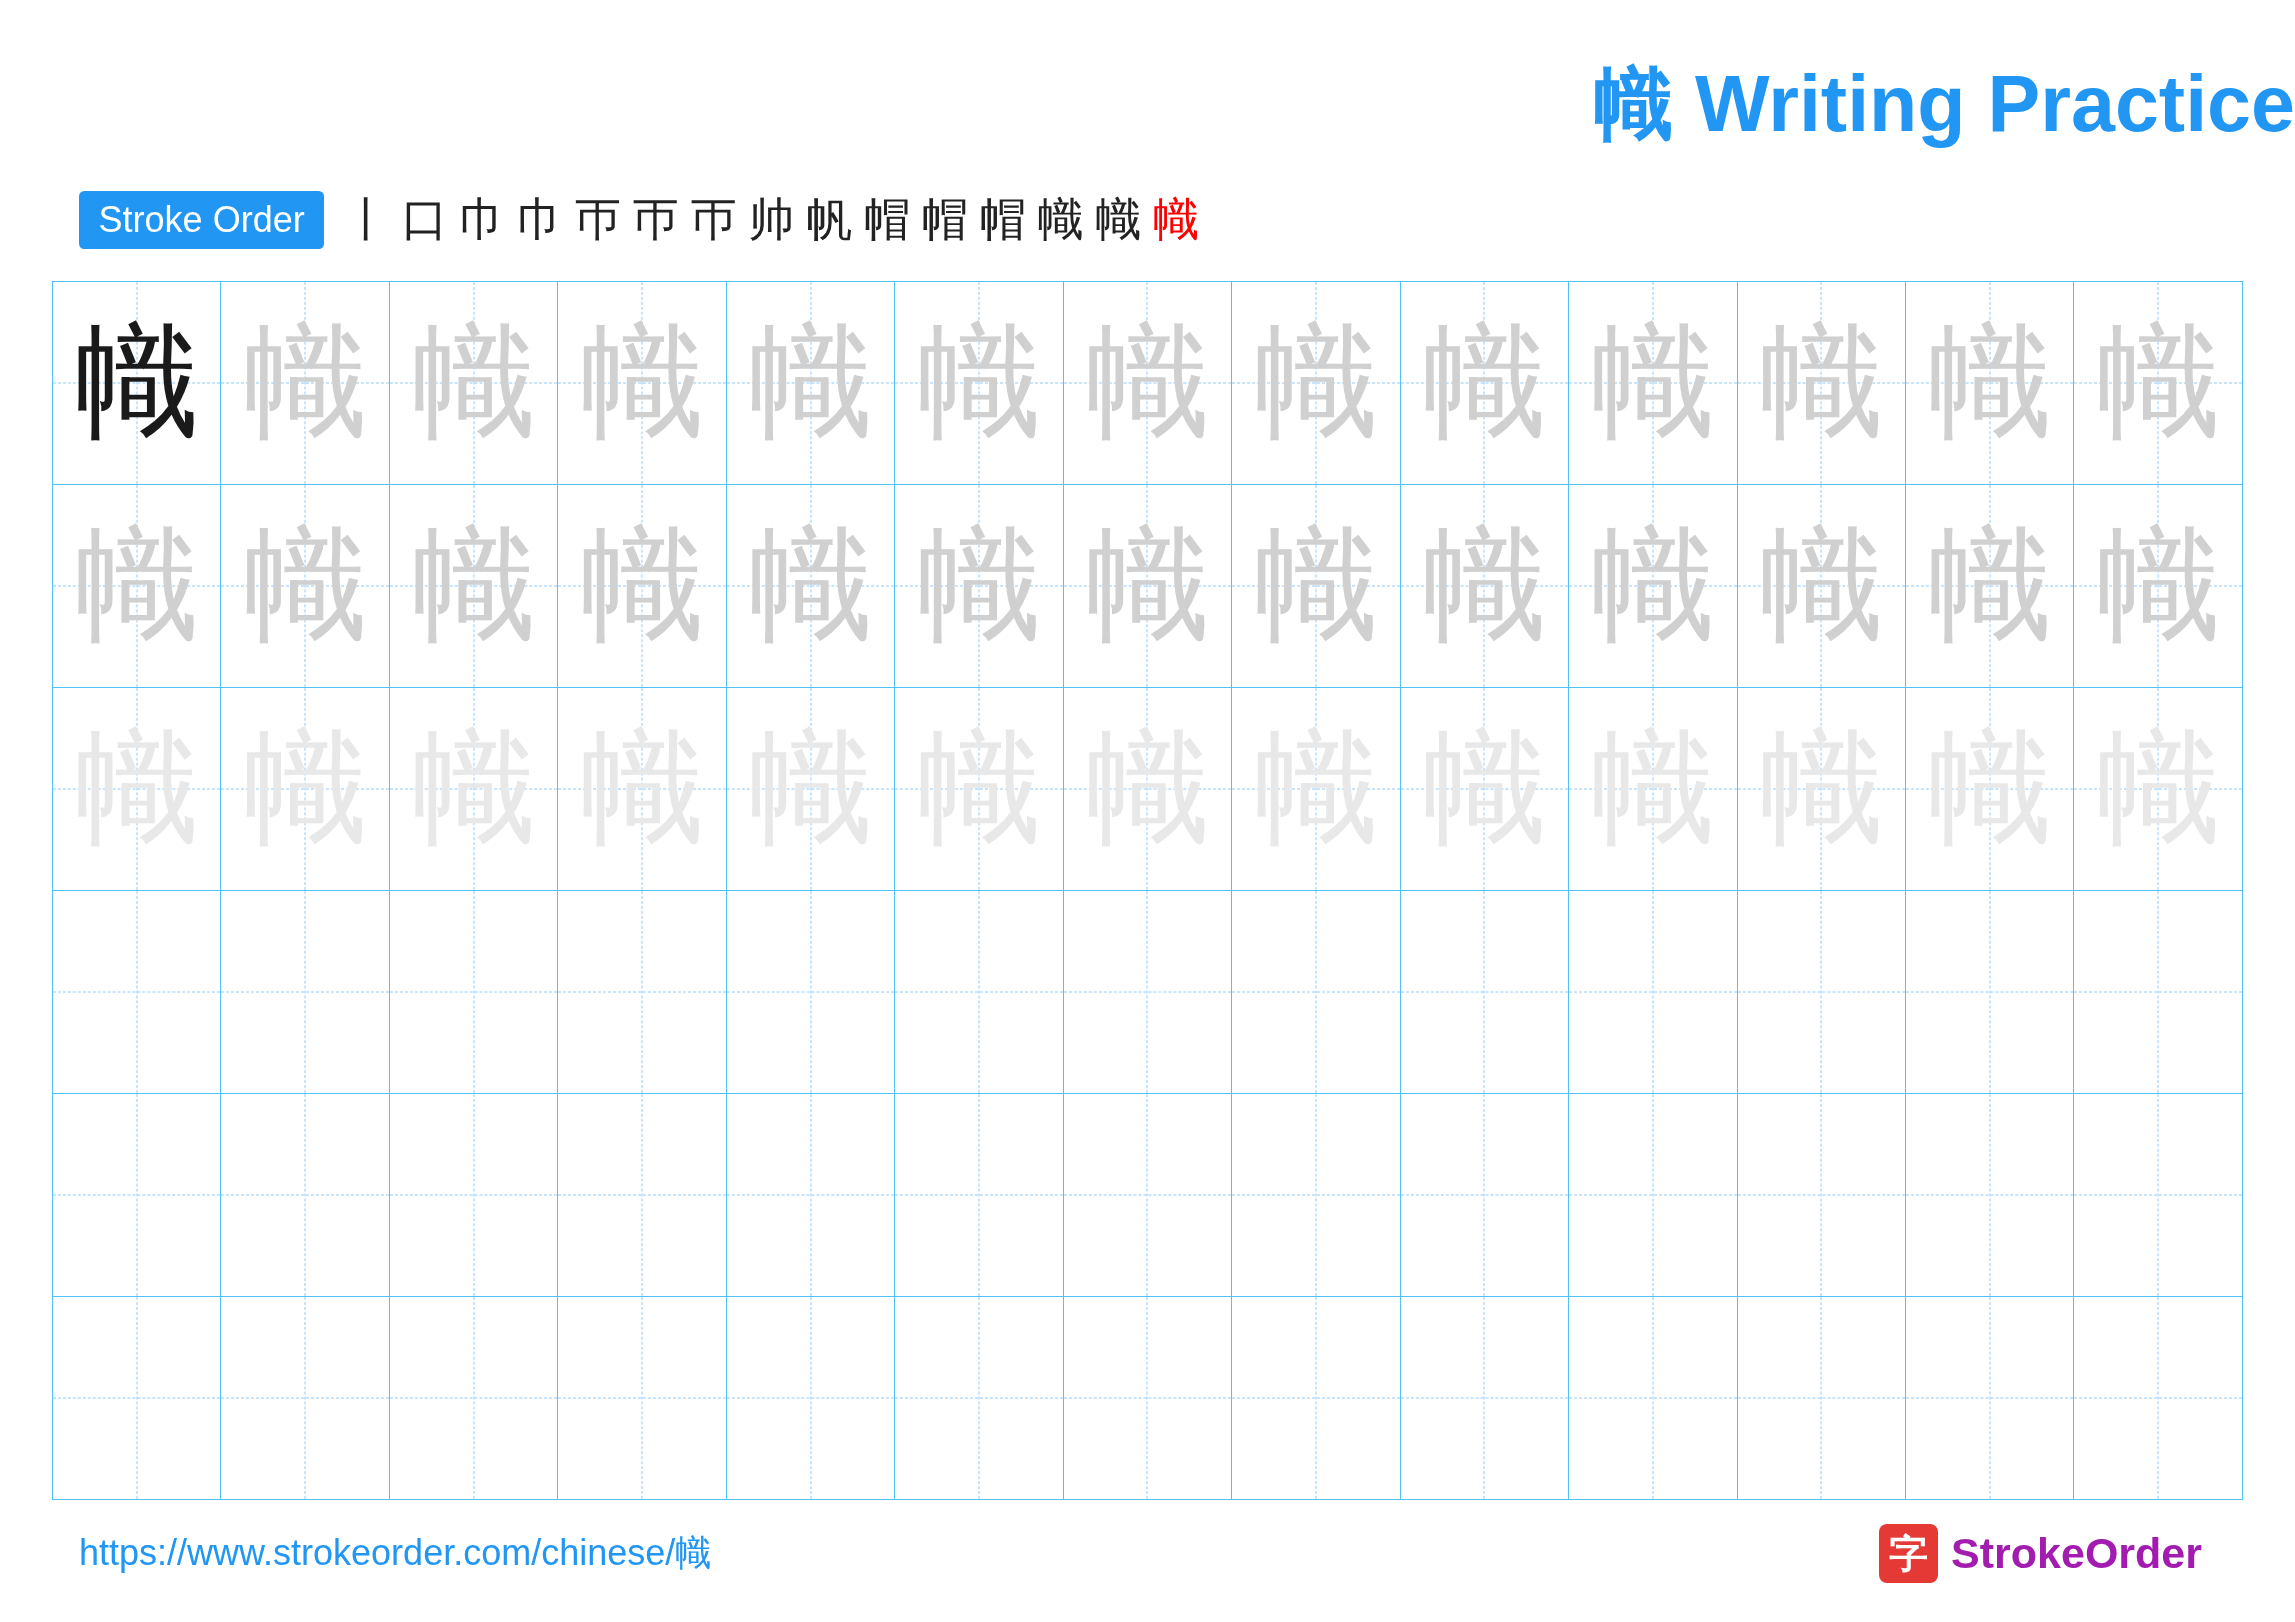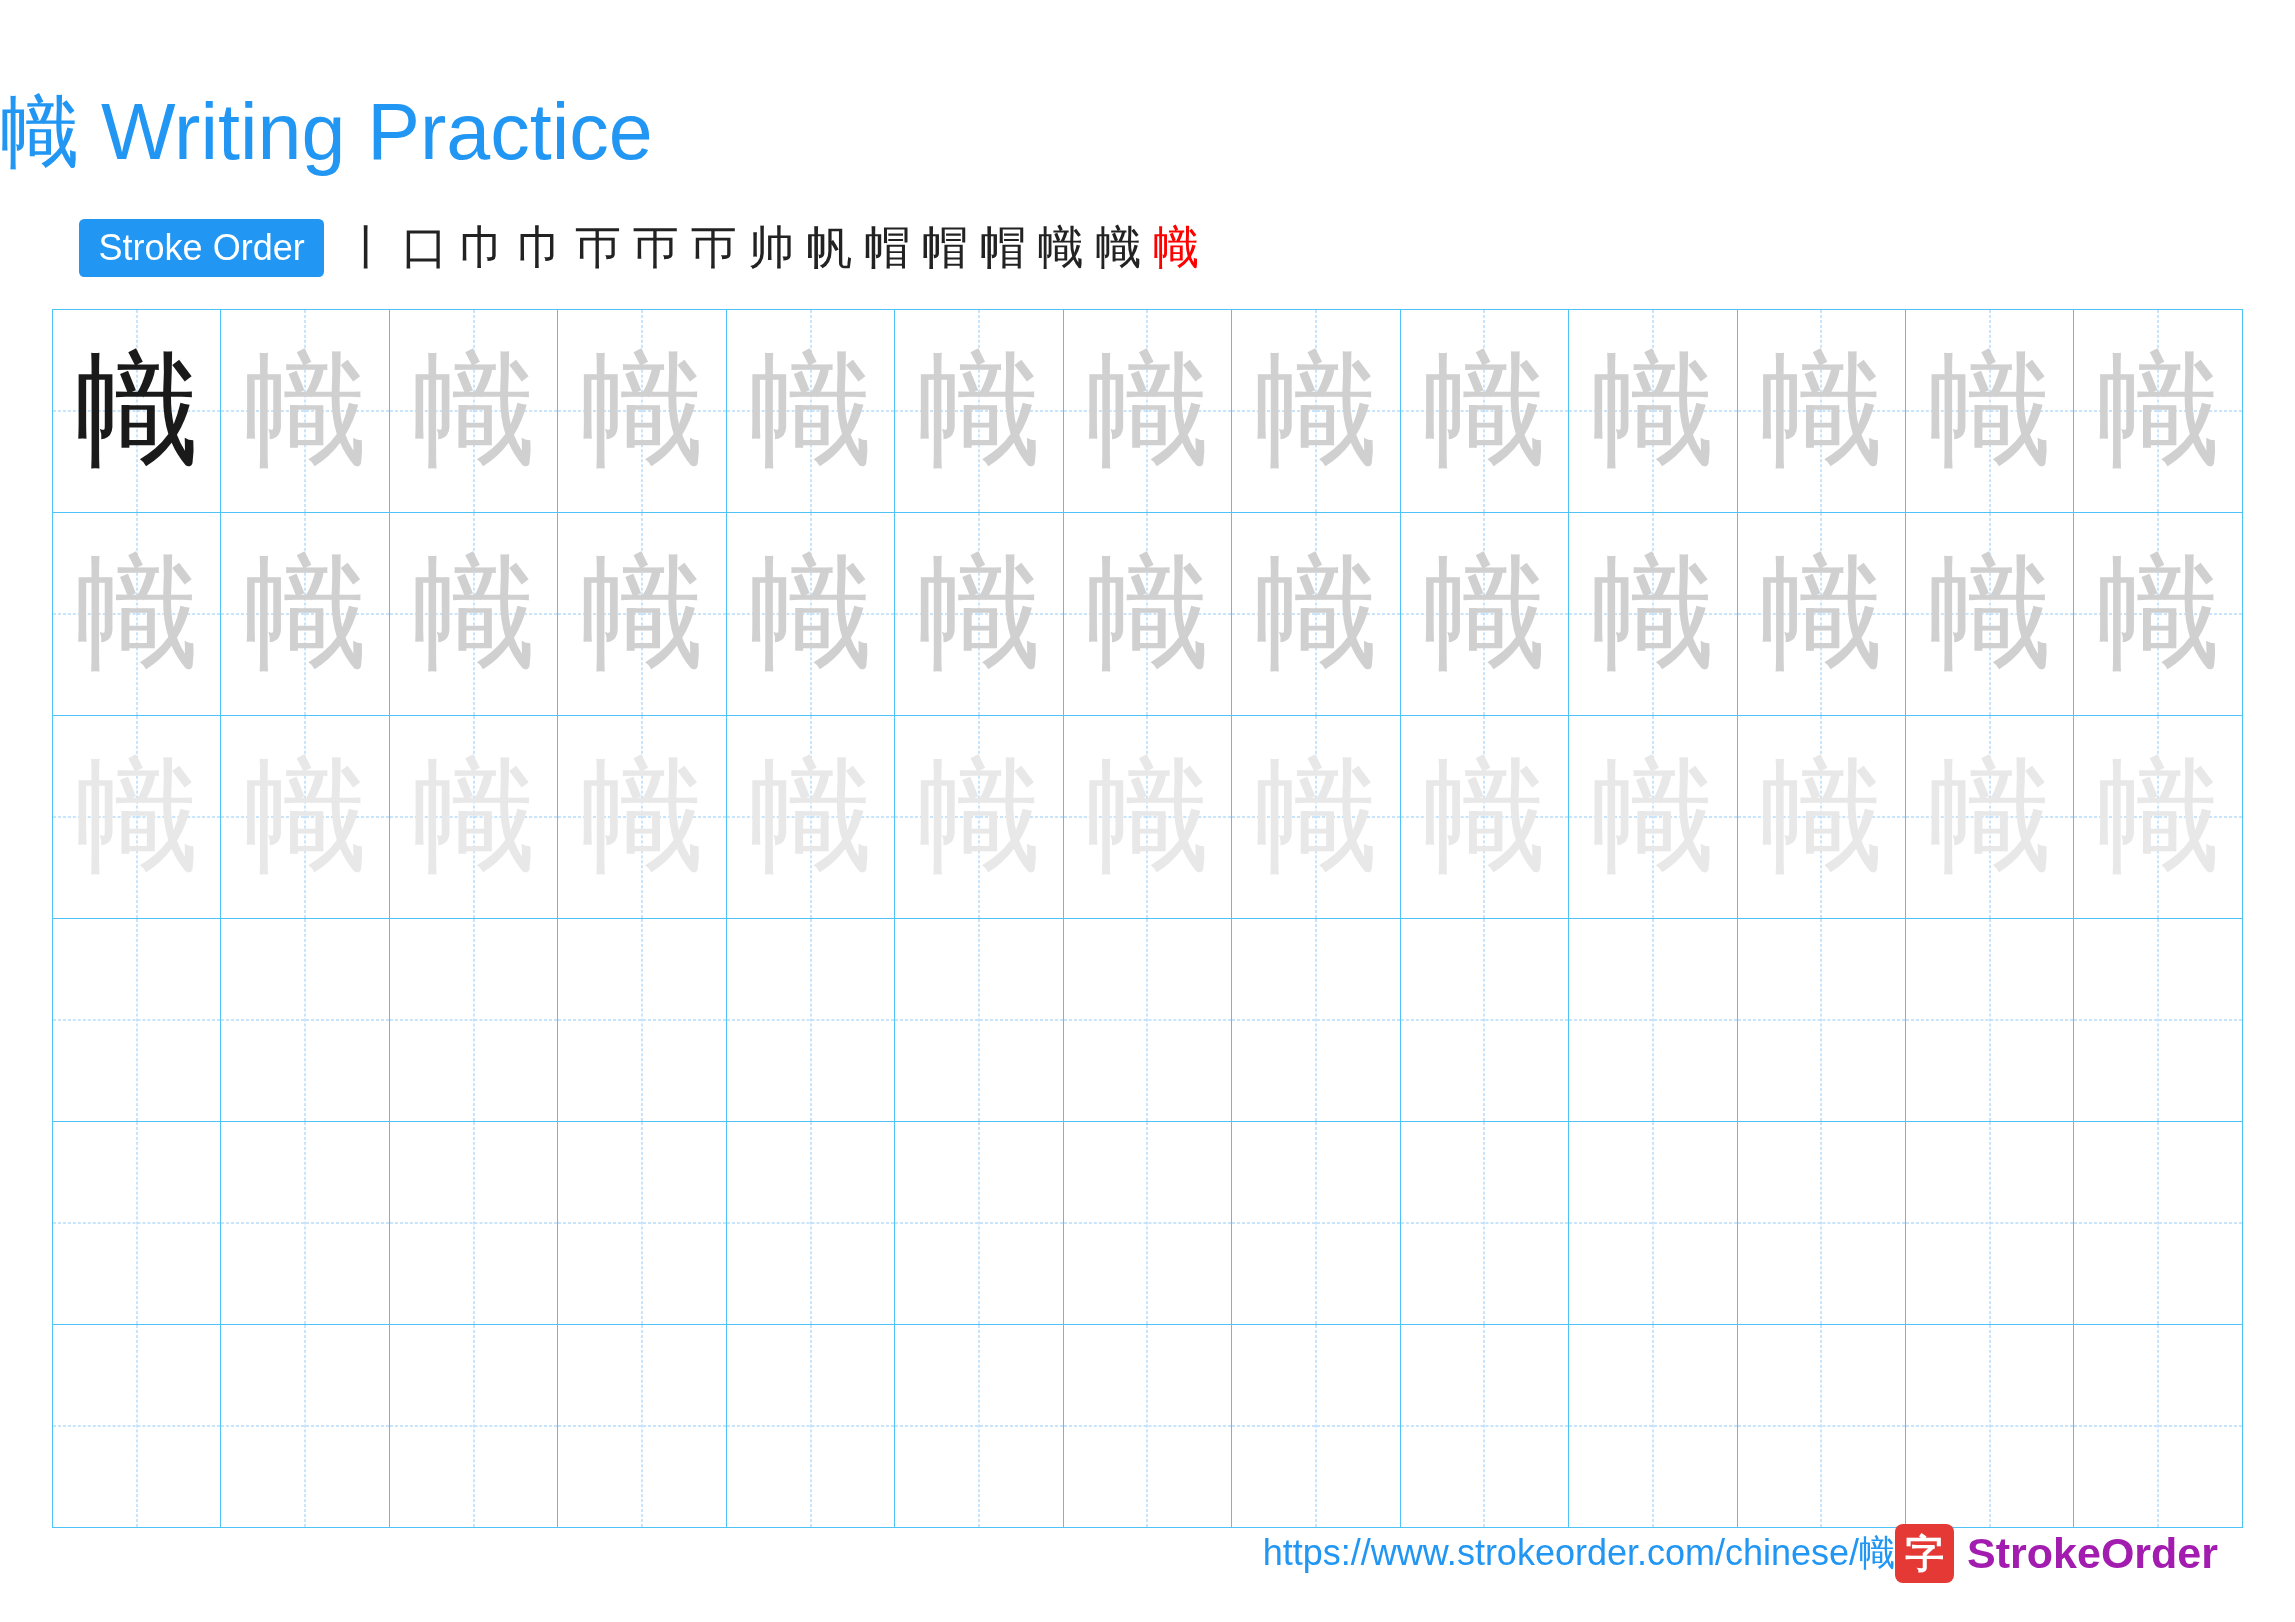--- a/index.html
+++ b/index.html
@@ -6,25 +6,25 @@
     body {
       width: 2295px;
       height: 1622px;
       background: #ffffff;
       font-family: serif;
       position: relative;
       overflow: hidden;
     }
 
     .title {
-      text-align: left;
-      padding-top: 80px;
+      text-align: right;
+      padding-top: 52px;
       font-size: 79px;
       color: #2196F3;
-      font-weight: normal;
+      font-weight: bold;
       font-family: sans-serif;
     }
 
     .stroke-order-section {
       display: flex;
       align-items: center;
       padding: 33px 79px 19.6px 79px;
       gap: 19.6px;
     }
 
@@ -120,24 +120,24 @@
 
     .char-light2 {
       color: #e8e8e8;
     }
 
     
     .footer {
       position: absolute;
       bottom: 39px;
       left: 79px;
-      right: 77px;
-      display: flex;
-      align-items: center;
-      justify-content: flex-end;
+      right: 93px;
+      display: flex;
+      align-items: center;
+      justify-content: space-between;
     }
 
     .footer-url {
       color: #2196F3;
       font-size: 36px;
       font-family: sans-serif;
     }
 
     .footer-logo {
       display: flex;

